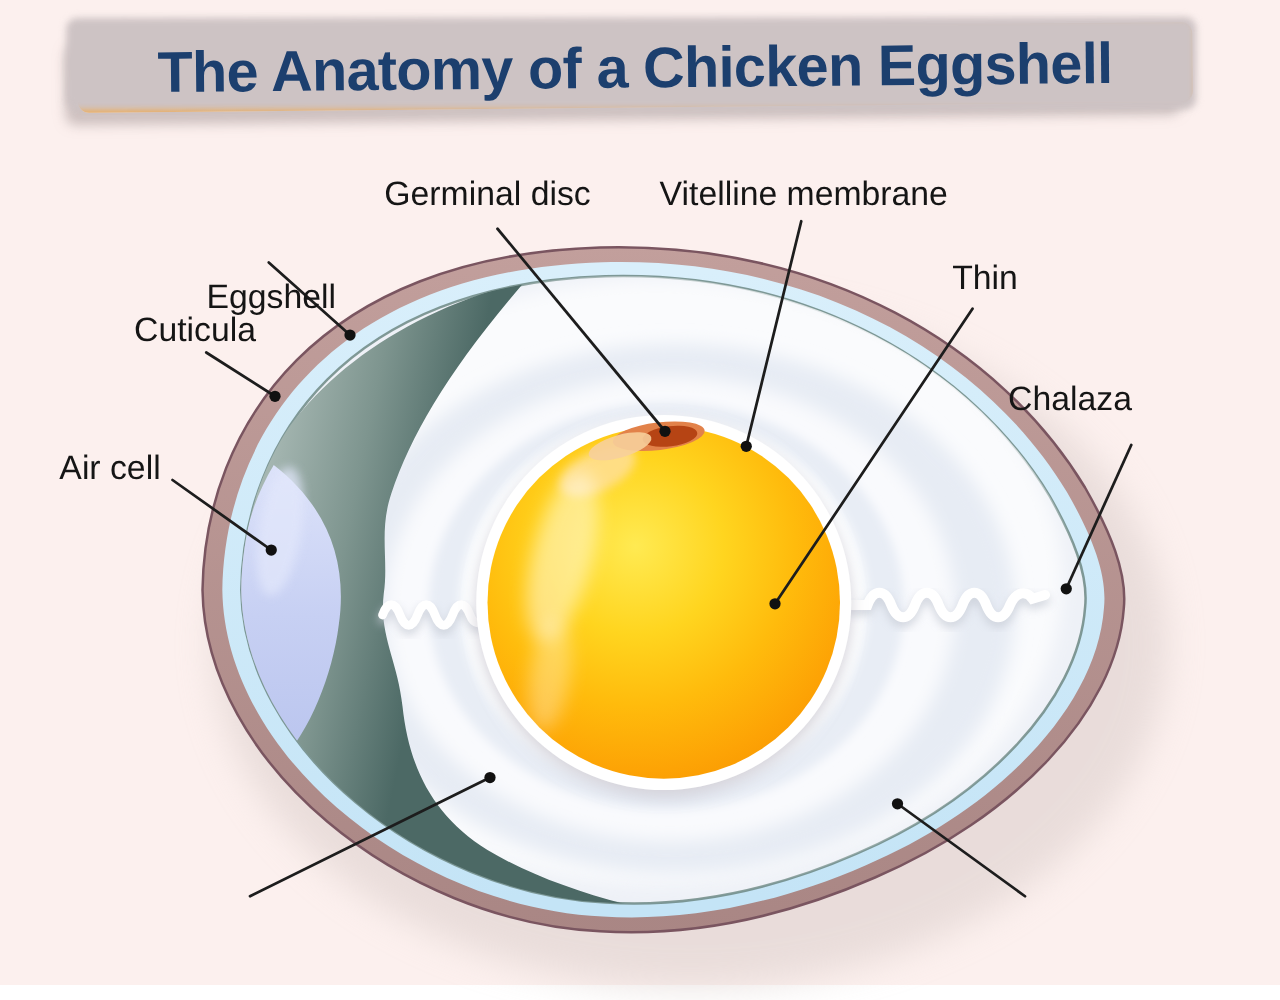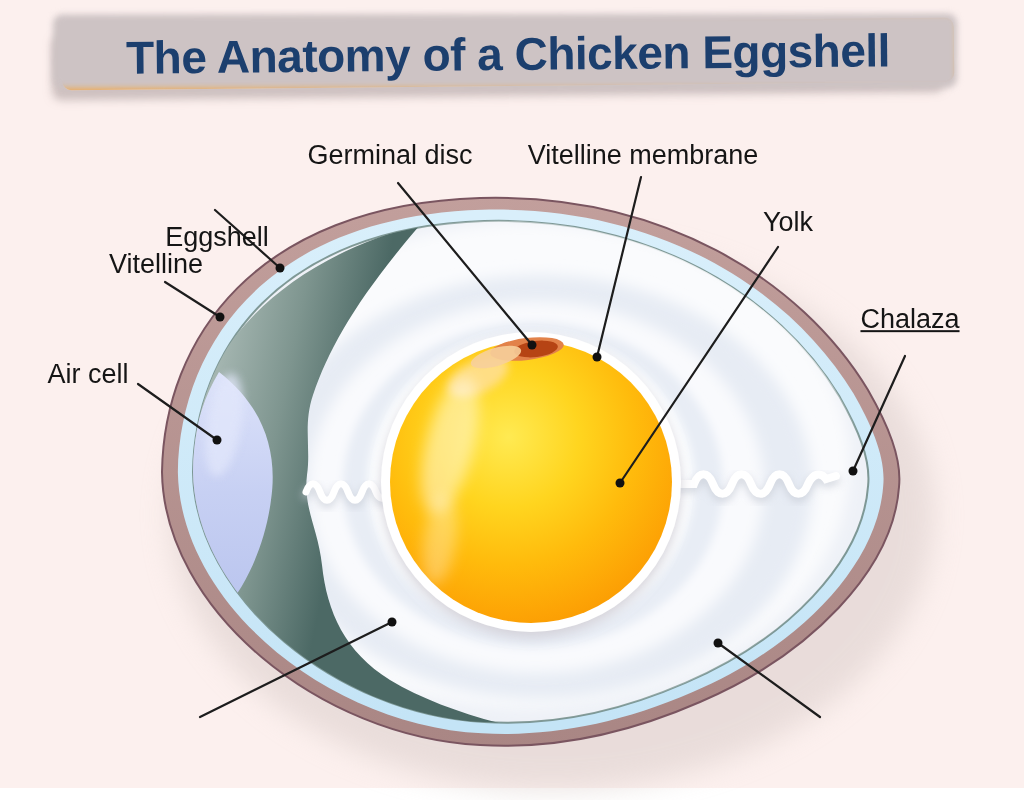--- a/index.html
+++ b/index.html
@@ -151,18 +151,18 @@
     </g>
   </svg>
 
   <div class="banner">
     <span class="banner-title">The Anatomy of a Chicken Eggshell</span>
   </div>
 
   <div class="lbl" style="left:390px;top:156px;">Germinal disc</div>
   <div class="lbl" style="left:643px;top:156px;">Vitelline membrane</div>
   <div class="lbl" style="left:217px;top:192px;margin-top:46px;">Eggshell</div>
-  <div class="lbl" style="left:156px;top:265px;">Vitelline</div>
+  <div class="lbl" style="left:156px;top:265px;">Cuticula</div>
   <div class="lbl" style="left:88px;top:375px;text-align:right;">Air cell</div>
-  <div class="lbl" style="left:788px;top:223px;">Yolk</div>
-  <div class="lbl" style="left:910px;top:320px;text-decoration:underline;">Chalaza</div>
+  <div class="lbl" style="left:788px;top:223px;">Thin</div>
+  <div class="lbl" style="left:856px;top:320px;">Chalaza</div>
 
 </div>
 
 </body></html>

